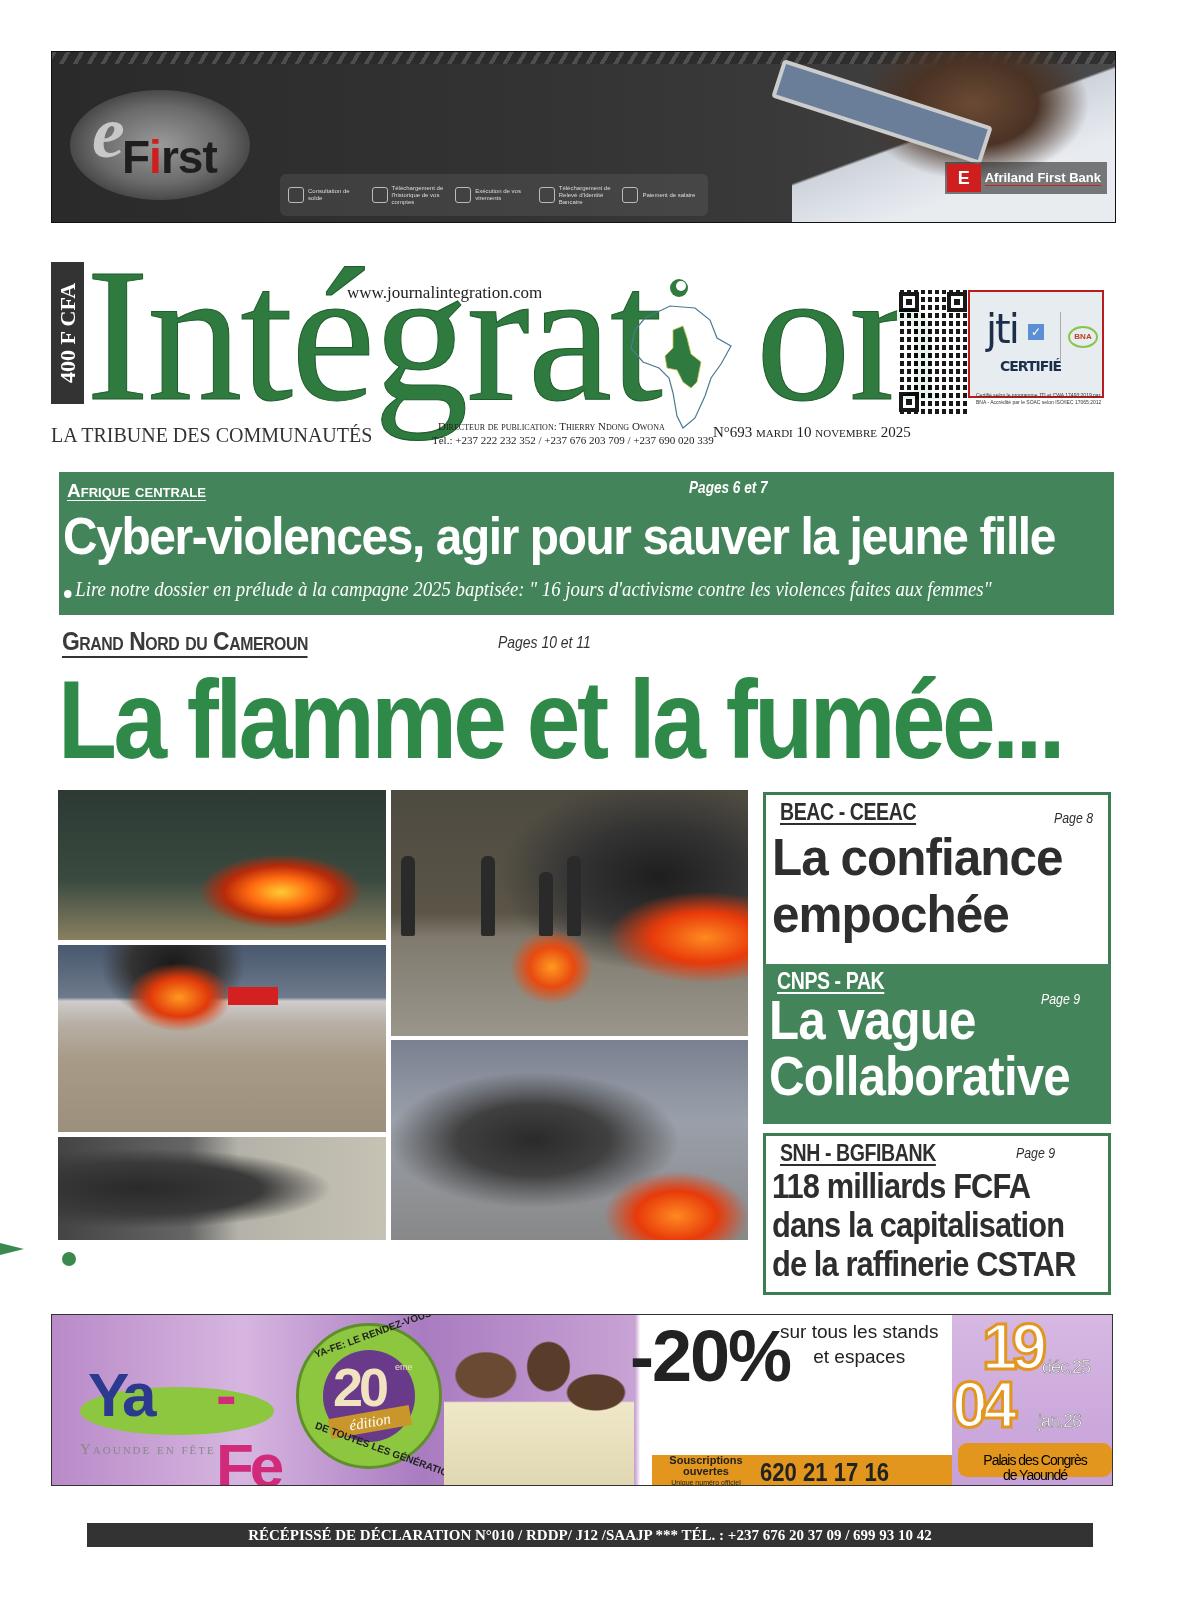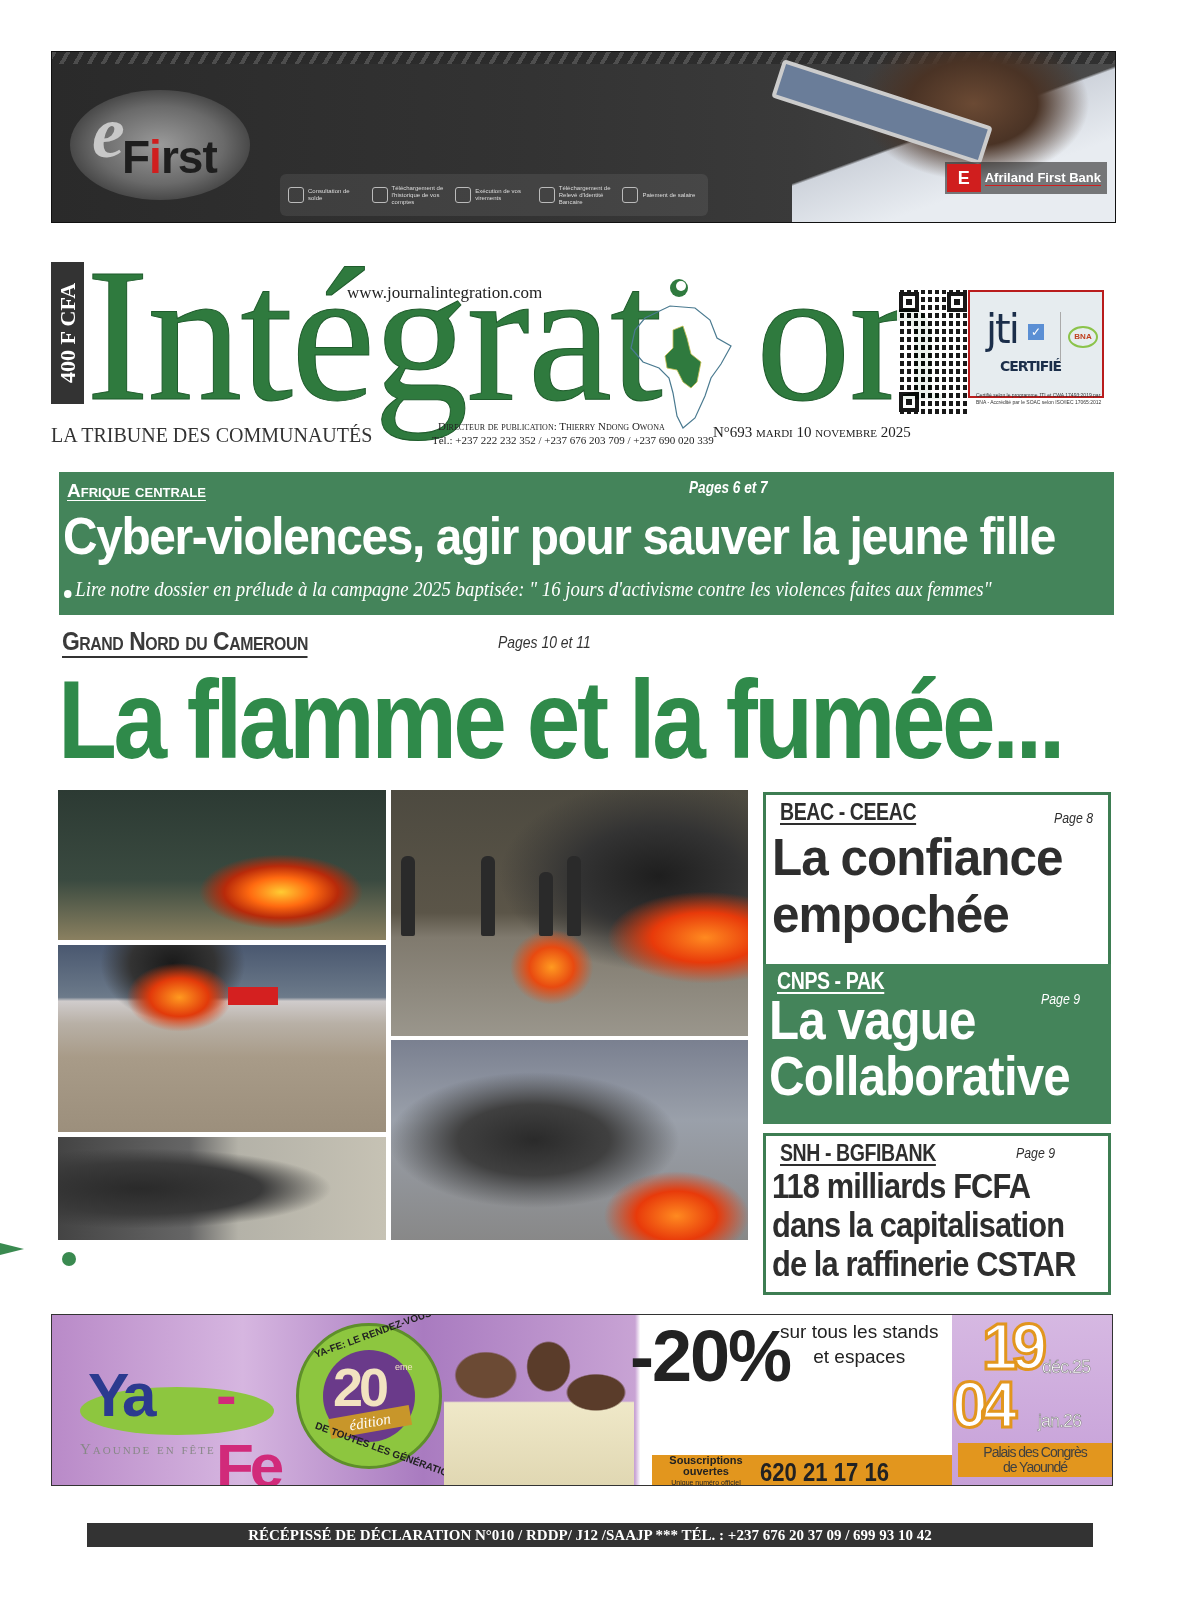--- a/index.html
+++ b/index.html
@@ -122,21 +122,21 @@
   .promo .strip { position: absolute; left: 22px; top: 140px; width: 302px; height: 32px; background: #e2961e; }
   .promo .strip .souscr { position: absolute; left: 8px; top: 0; font-size: 11px; font-weight: bold; color: #222; line-height: 11px; text-align: center; }
   .promo .strip .souscr .small { font-size: 7px; font-weight: normal; }
   .promo .strip .tel { position: absolute; left: 108px; top: 2px; font-size: 26px; font-weight: bold; color: #222; transform: scaleX(.85); transform-origin: left; }
   .dates { position: absolute; left: 900px; top: 0; width: 162px; height: 172px; background: linear-gradient(180deg, #d6b8e2, #c6a0d8); }
   .dates .d19, .dates .d04 { position: absolute; font-size: 64px; font-weight: bold; color: #fff; -webkit-text-stroke: 3px #e2961e; letter-spacing: -6px; line-height: 1; }
   .dates .d19 { left: 30px; top: 0; }
   .dates .d04 { left: 0; top: 58px; }
   .dates .m1 { position: absolute; left: 90px; top: 42px; font-size: 18px; color: #fff; -webkit-text-stroke: .5px #777; letter-spacing: -1px; }
   .dates .m2 { position: absolute; left: 86px; top: 96px; font-size: 18px; color: #fff; -webkit-text-stroke: .5px #777; letter-spacing: -1px; }
-  .dates .venue { position: absolute; left: 6px; top: 128px; width: 154px; height: 34px; background: #e2961e; color: #404040; font-size: 14px; line-height: 15px; text-align: center; letter-spacing: -1px; padding-top: 2px; }
+  .dates .venue { position: absolute; left: 6px; top: 128px; width: 154px; height: 34px; background: #e2961e; color: #000000; font-size: 14px; line-height: 15px; text-align: center; letter-spacing: -1px; padding-top: 10px; border-radius: 9px; }
 
   
   .footer { position: absolute; left: 87px; top: 1523px; width: 1006px; height: 24px; background: #333; color: #fff; font-family: "Liberation Serif", serif; font-weight: bold; font-size: 15px; text-align: center; line-height: 24px; }
 </style>
 </head>
 <body>
 
 <div class="ad-top">
   <div class="zigzag"></div>
   <div class="efirst-logo">

